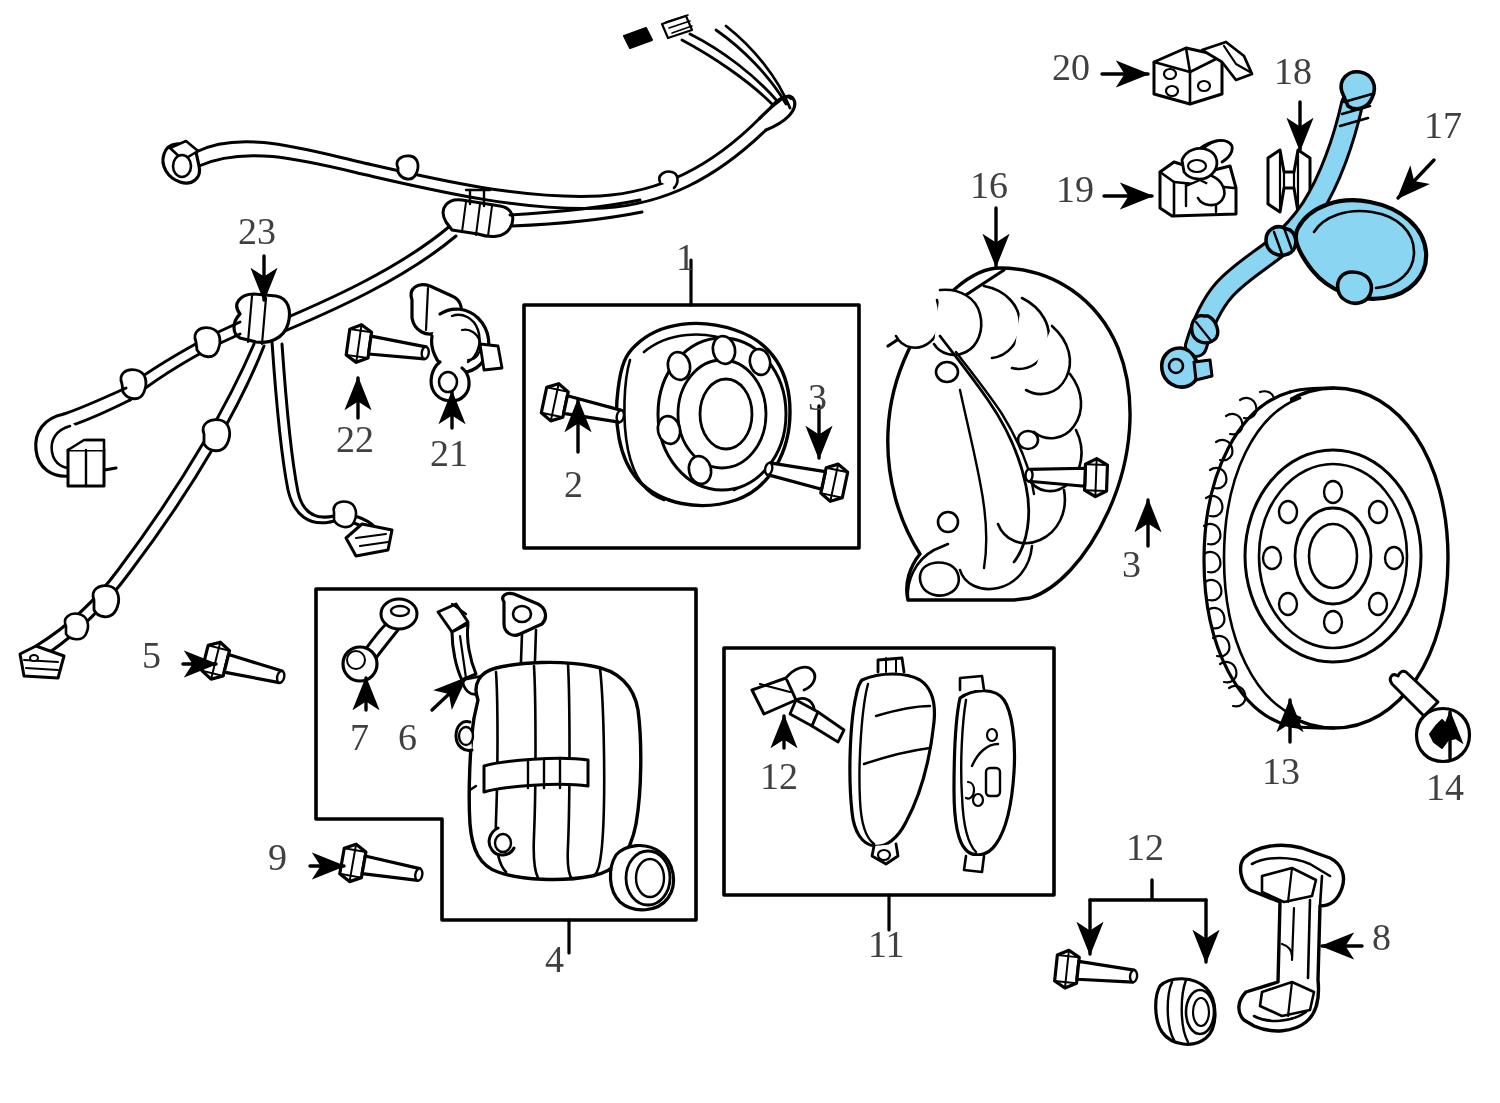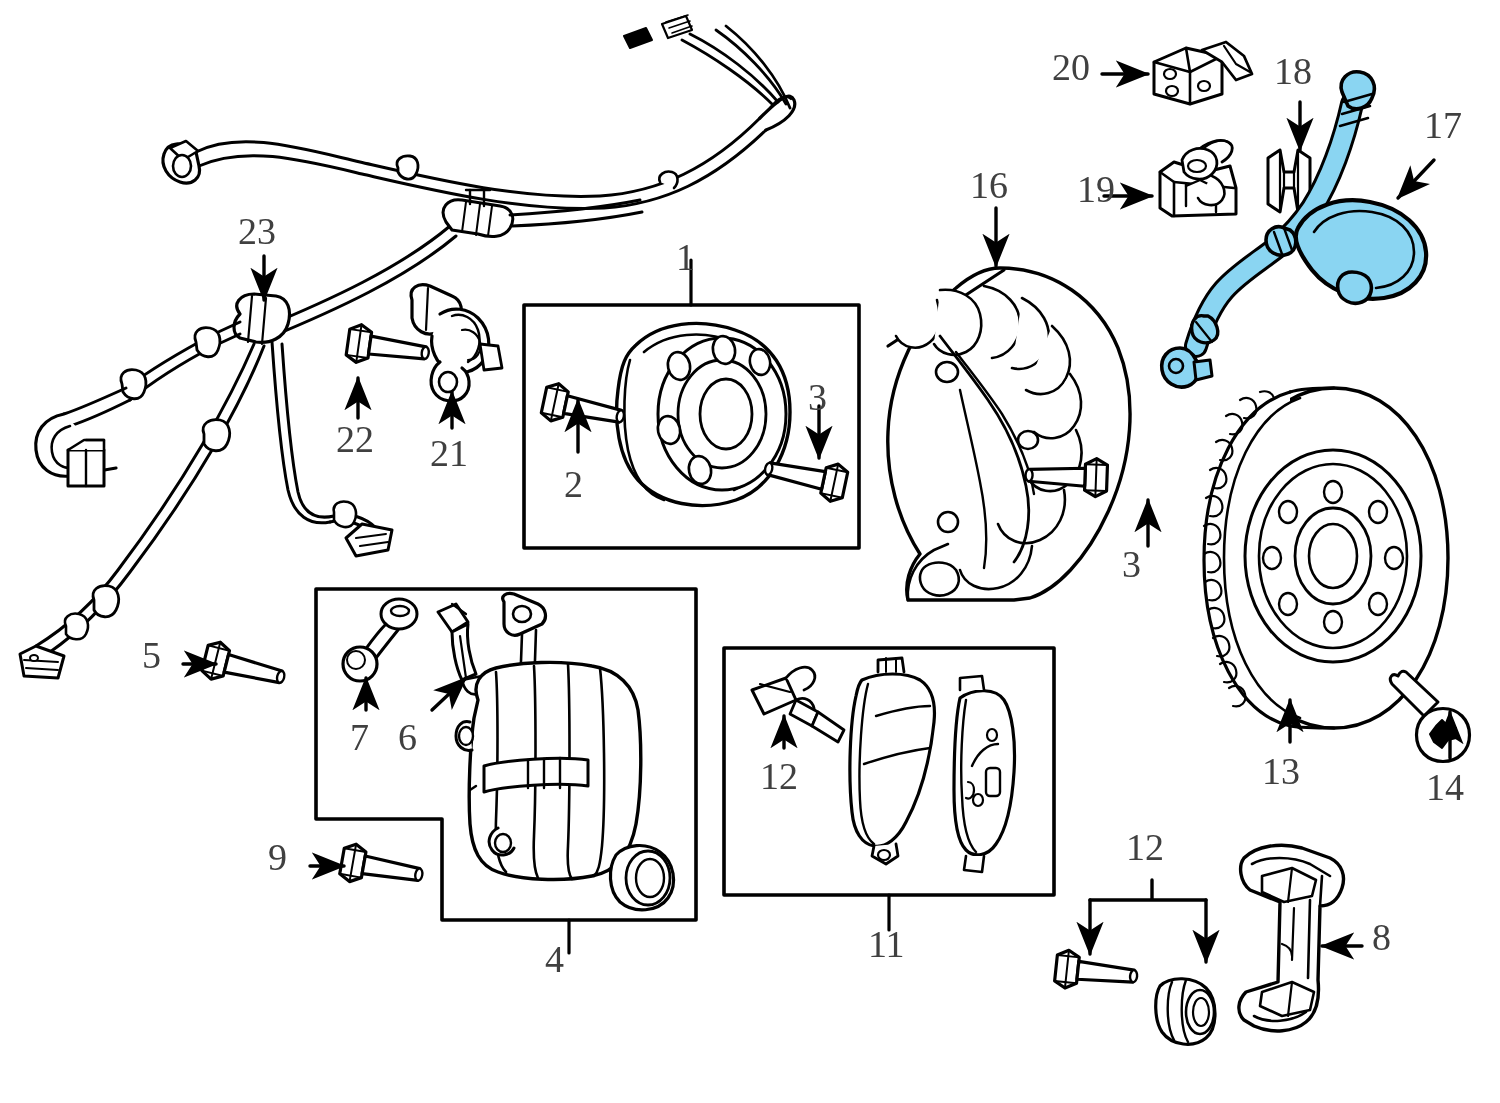--- a/index.html
+++ b/index.html
@@ -499,19 +499,19 @@
   <div class="callout-label" style="left:268px; top:838px;">9</div>
   <div class="callout-label" style="left:1126px; top:828px;">12</div>
   <div class="callout-label" style="left:868px; top:925px;">11</div>
   <div class="callout-label" style="left:760px; top:757px;">12</div>
   <div class="callout-label" style="left:1262px; top:752px;text-align:right;">13</div>
   <div class="callout-label" style="left:1426px; top:768px;">14</div>
   <div class="callout-label" style="left:970px; top:166px;">16</div>
   <div class="callout-label" style="left:1122px; top:545px;">3</div>
   <div class="callout-label" style="left:1424px; top:106px;">17</div>
   <div class="callout-label" style="left:1274px; top:52px;">18</div>
-  <div class="callout-label" style="left:1056px; top:170px;margin-left:21px;">19</div>
+  <div class="callout-label" style="left:1056px; top:170px;">19</div>
   <div class="callout-label" style="left:1052px; top:48px;">20</div>
   <div class="callout-label" style="left:430px; top:434px;">21</div>
   <div class="callout-label" style="left:336px; top:420px;">22</div>
   <div class="callout-label" style="left:238px; top:212px;">23</div>
 
 </div>
 
 </body></html>

